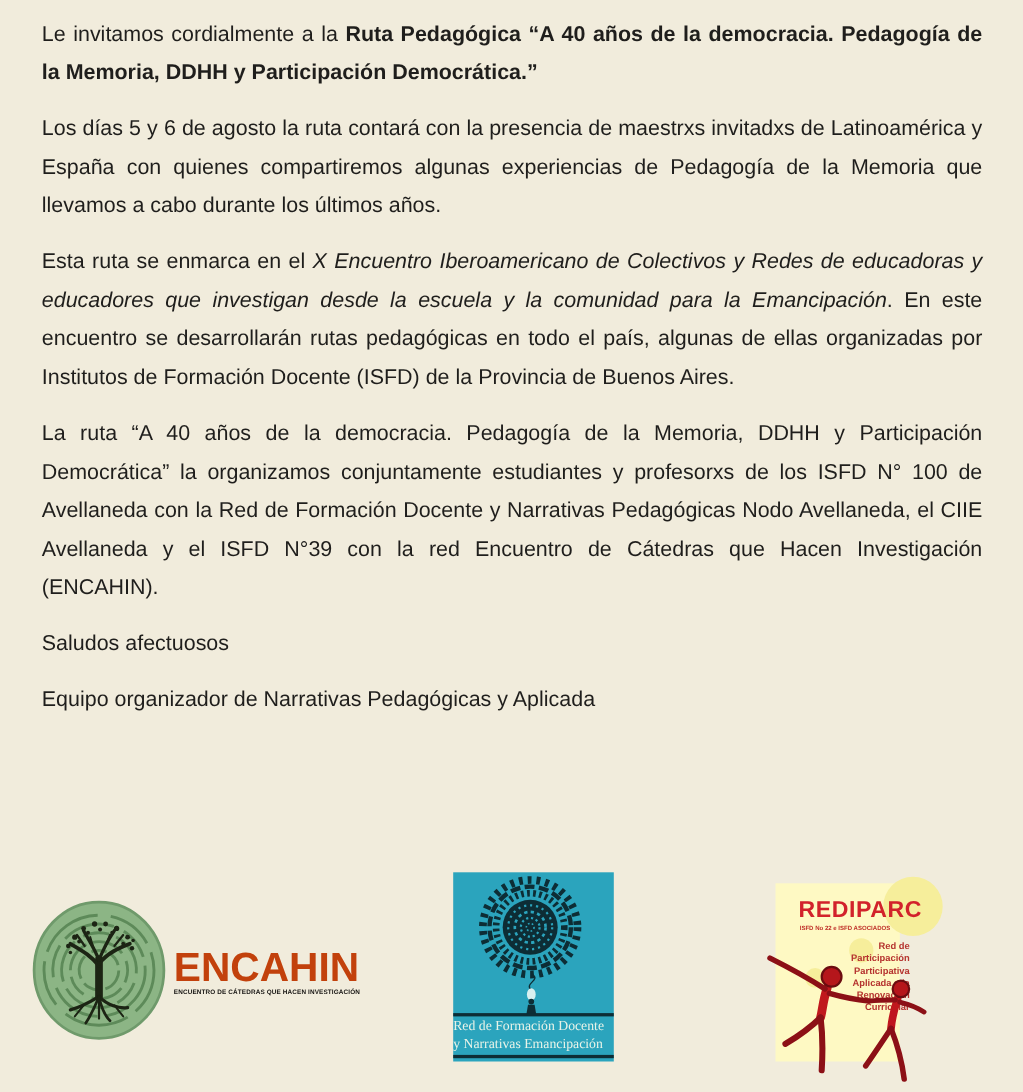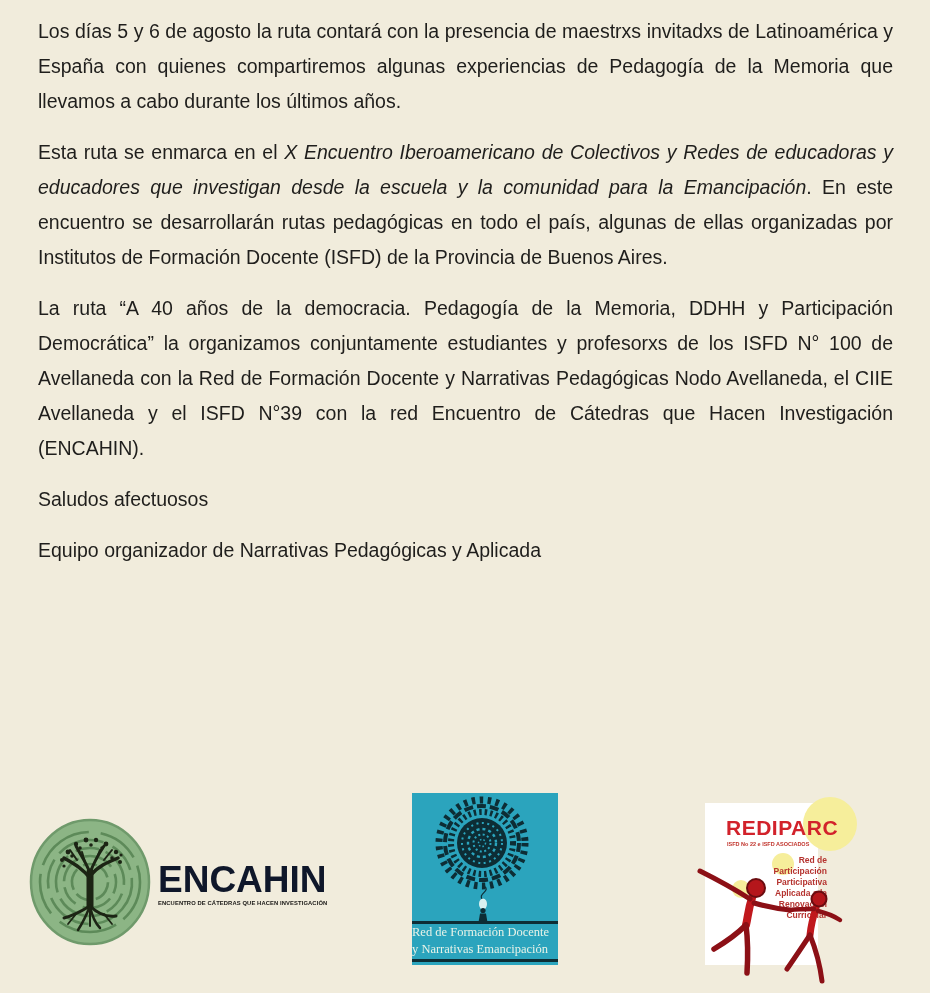--- a/index.html
+++ b/index.html
@@ -31,21 +31,21 @@
 
   
   .logo-block{position:absolute;}
 
   
   .encahin{left:28px;top:818px;width:300px;height:132px;}
   .encahin svg{position:absolute;left:0;top:0;}
   .encahin-text{position:absolute;left:130px;top:44px;width:170px;}
   .encahin-title{
     font-size:37px;font-weight:800;letter-spacing:0px;
-    color:#0f172a;line-height:36px;white-space:nowrap;
+    color:#c2410c;line-height:36px;white-space:nowrap;
   }
   .encahin-sub{
     font-size:5.8px;font-weight:700;letter-spacing:0.12px;
     color:#171513;margin-top:2px;white-space:nowrap;
   }
 
   
   .redfd{
     left:412px;top:793px;width:146px;height:172px;
     background:#2ba4bd;
@@ -59,21 +59,21 @@
     text-align:left;
     font-family:"Liberation Serif",serif;
     font-size:12.5px;line-height:16.5px;
     color:#e8f3e8;white-space:nowrap;
   }
 
   
   .rediparc{left:688px;top:795px;width:160px;height:198px;}
   .rediparc-card{
     position:absolute;left:17px;top:8px;width:113px;height:162px;
-    background:#ffffff;
+    background:#fef9c3;
   }
   .yellow-circle{position:absolute;border-radius:50%;background:#f6ee9b;}
   .yc-big{left:98px;top:-6px;width:54px;height:54px;}
   .yc-mid{left:67px;top:50px;width:22px;height:22px;}
   .yc-small{left:27px;top:77px;width:18px;height:18px;}
   .rediparc-title{
     position:absolute;left:21px;top:13px;
     font-size:21px;font-weight:800;letter-spacing:0.5px;
     color:#d2222b;white-space:nowrap;
   }
@@ -89,20 +89,21 @@
   }
   .rediparc-tagline span{display:block;}
   .rediparc svg.figures{position:absolute;left:0;top:0;}
 </style>
 </head>
 <body>
 
 <div class="page">
 
   <div class="letter">
+    <p><span>Le invitamos cordialmente a la </span><span class="b">Ruta Pedagógica “A 40 años de la democracia. Pedagogía de la Memoria, DDHH y Participación Democrática.”</span></p>
 
     <p>Los días 5 y 6 de agosto la ruta contará con la presencia de maestrxs invitadxs de Latinoamérica y España con quienes compartiremos algunas experiencias de Pedagogía de la Memoria que llevamos a cabo durante los últimos años.</p>
 
     <p><span>Esta ruta se enmarca en el </span><span class="i">X Encuentro Iberoamericano de Colectivos y Redes de educadoras y educadores que investigan desde la escuela y la comunidad para la Emancipación</span><span>. En este encuentro se desarrollarán rutas pedagógicas en todo el país, algunas de ellas organizadas por Institutos de Formación Docente (ISFD) de la Provincia de Buenos Aires.</span></p>
 
     <p>La ruta “A 40 años de la democracia. Pedagogía de la Memoria, DDHH y Participación Democrática” la organizamos conjuntamente estudiantes y profesorxs de los ISFD N° 100 de Avellaneda con la Red de Formación Docente y Narrativas Pedagógicas Nodo Avellaneda, el CIIE Avellaneda y el ISFD N°39 con la red Encuentro de Cátedras que Hacen Investigación (ENCAHIN).</p>
 
 
     <p class="no-justify">Saludos afectuosos</p>
 

